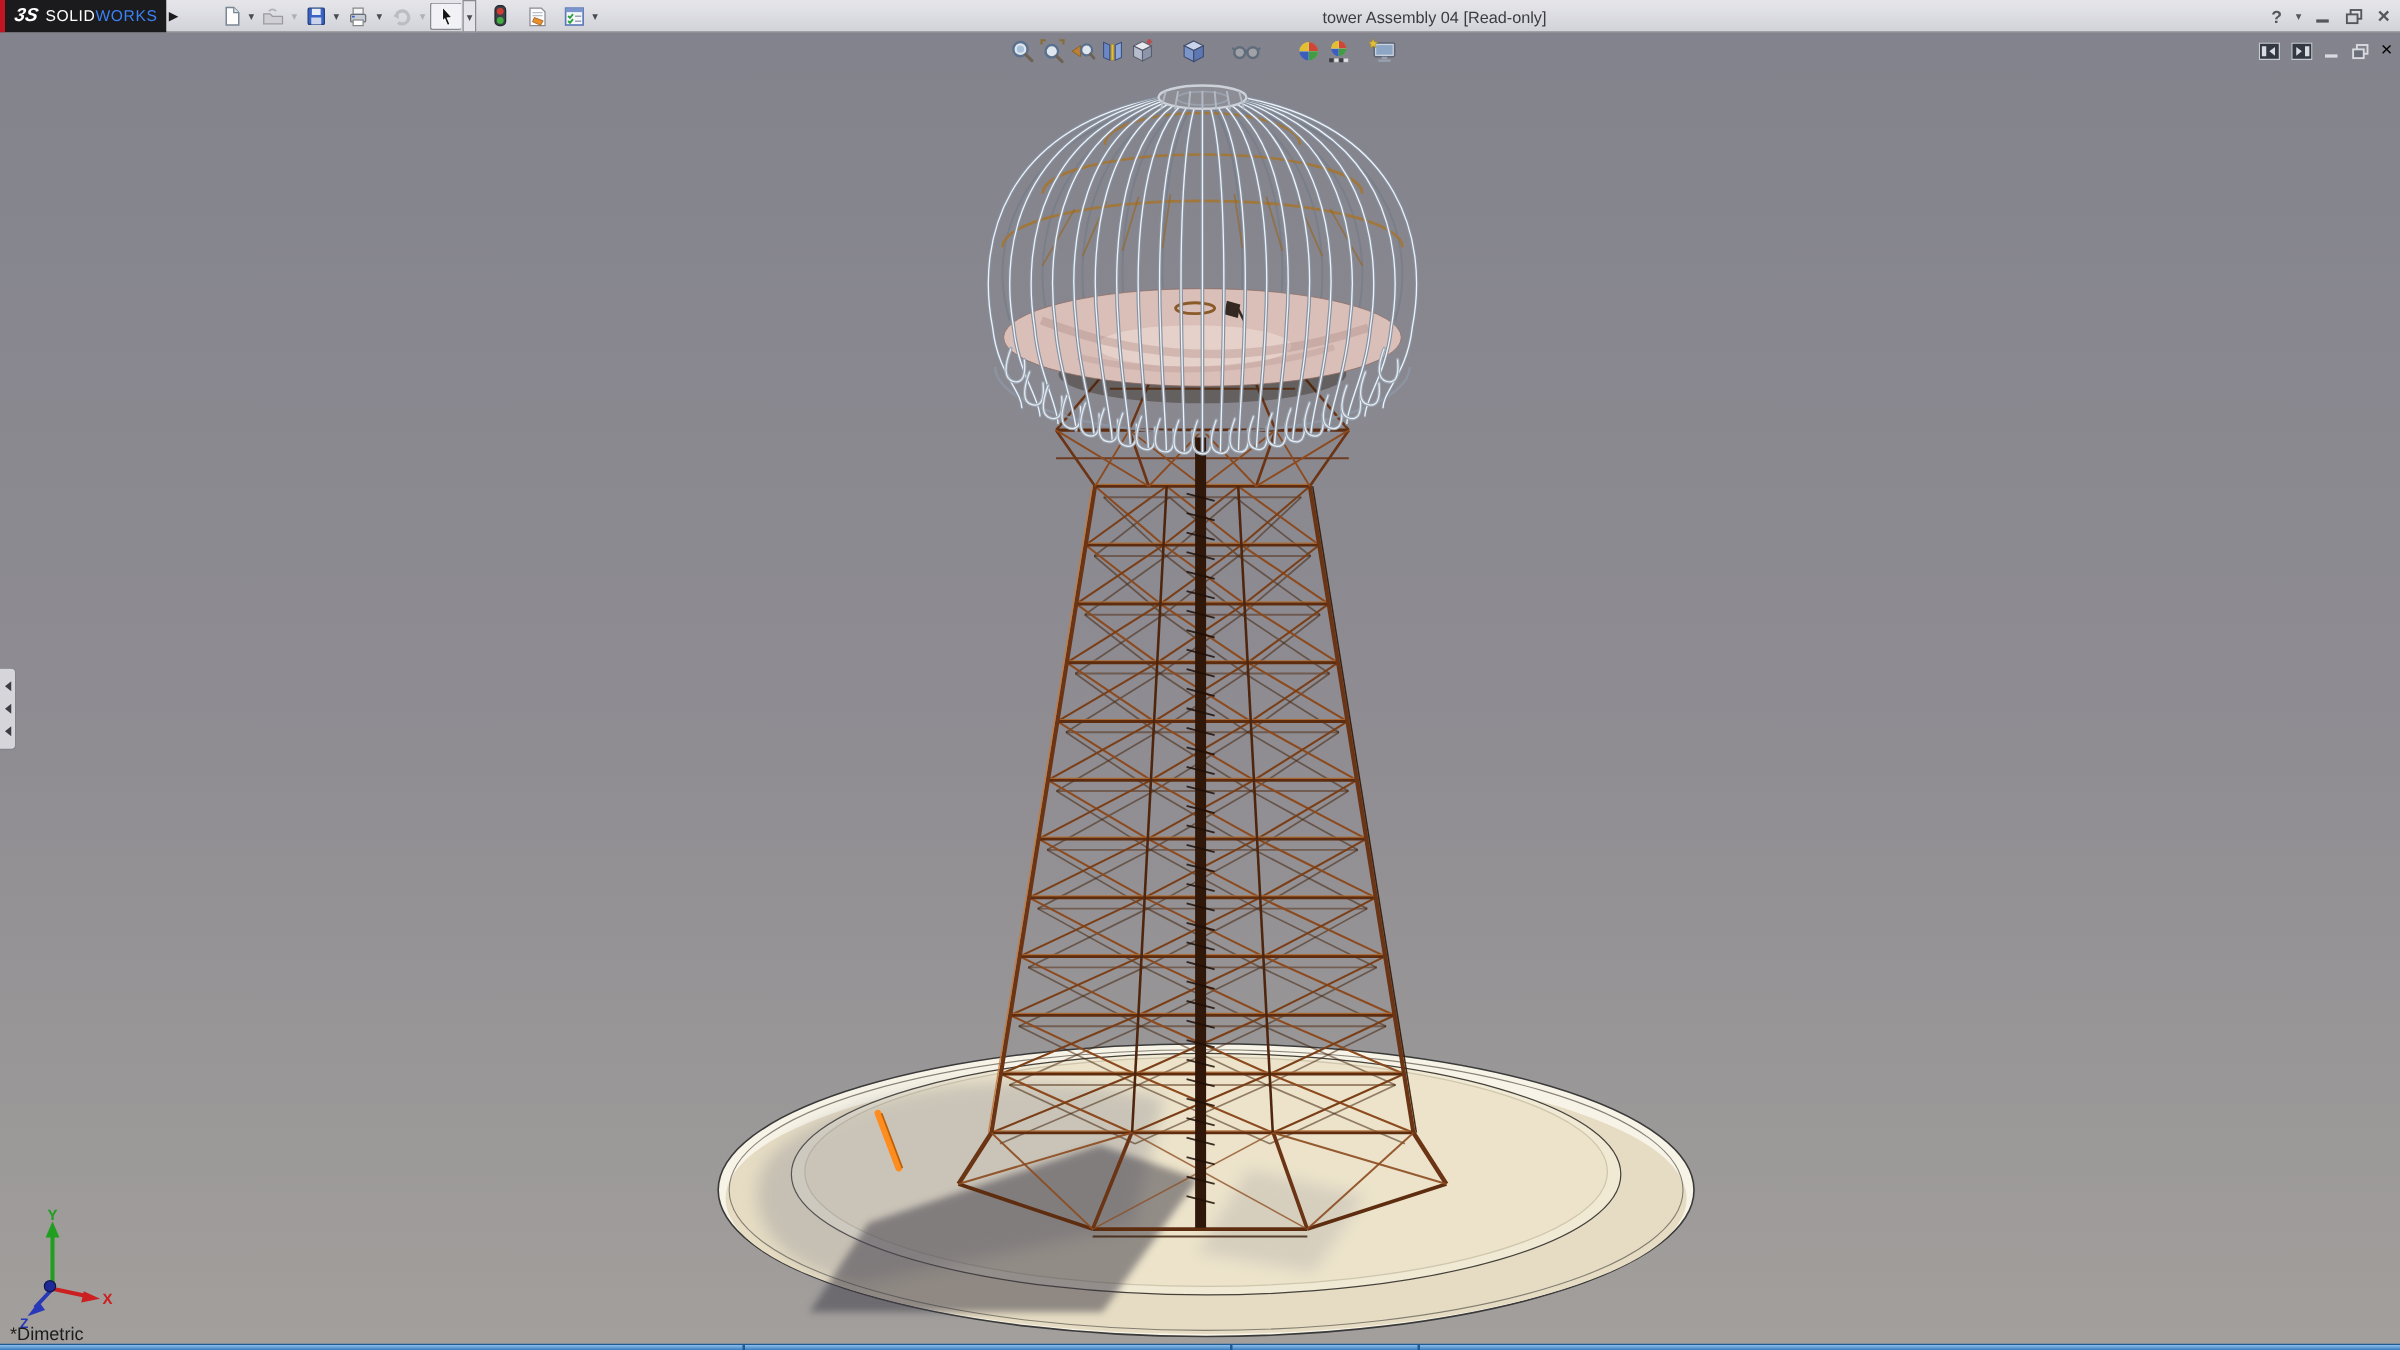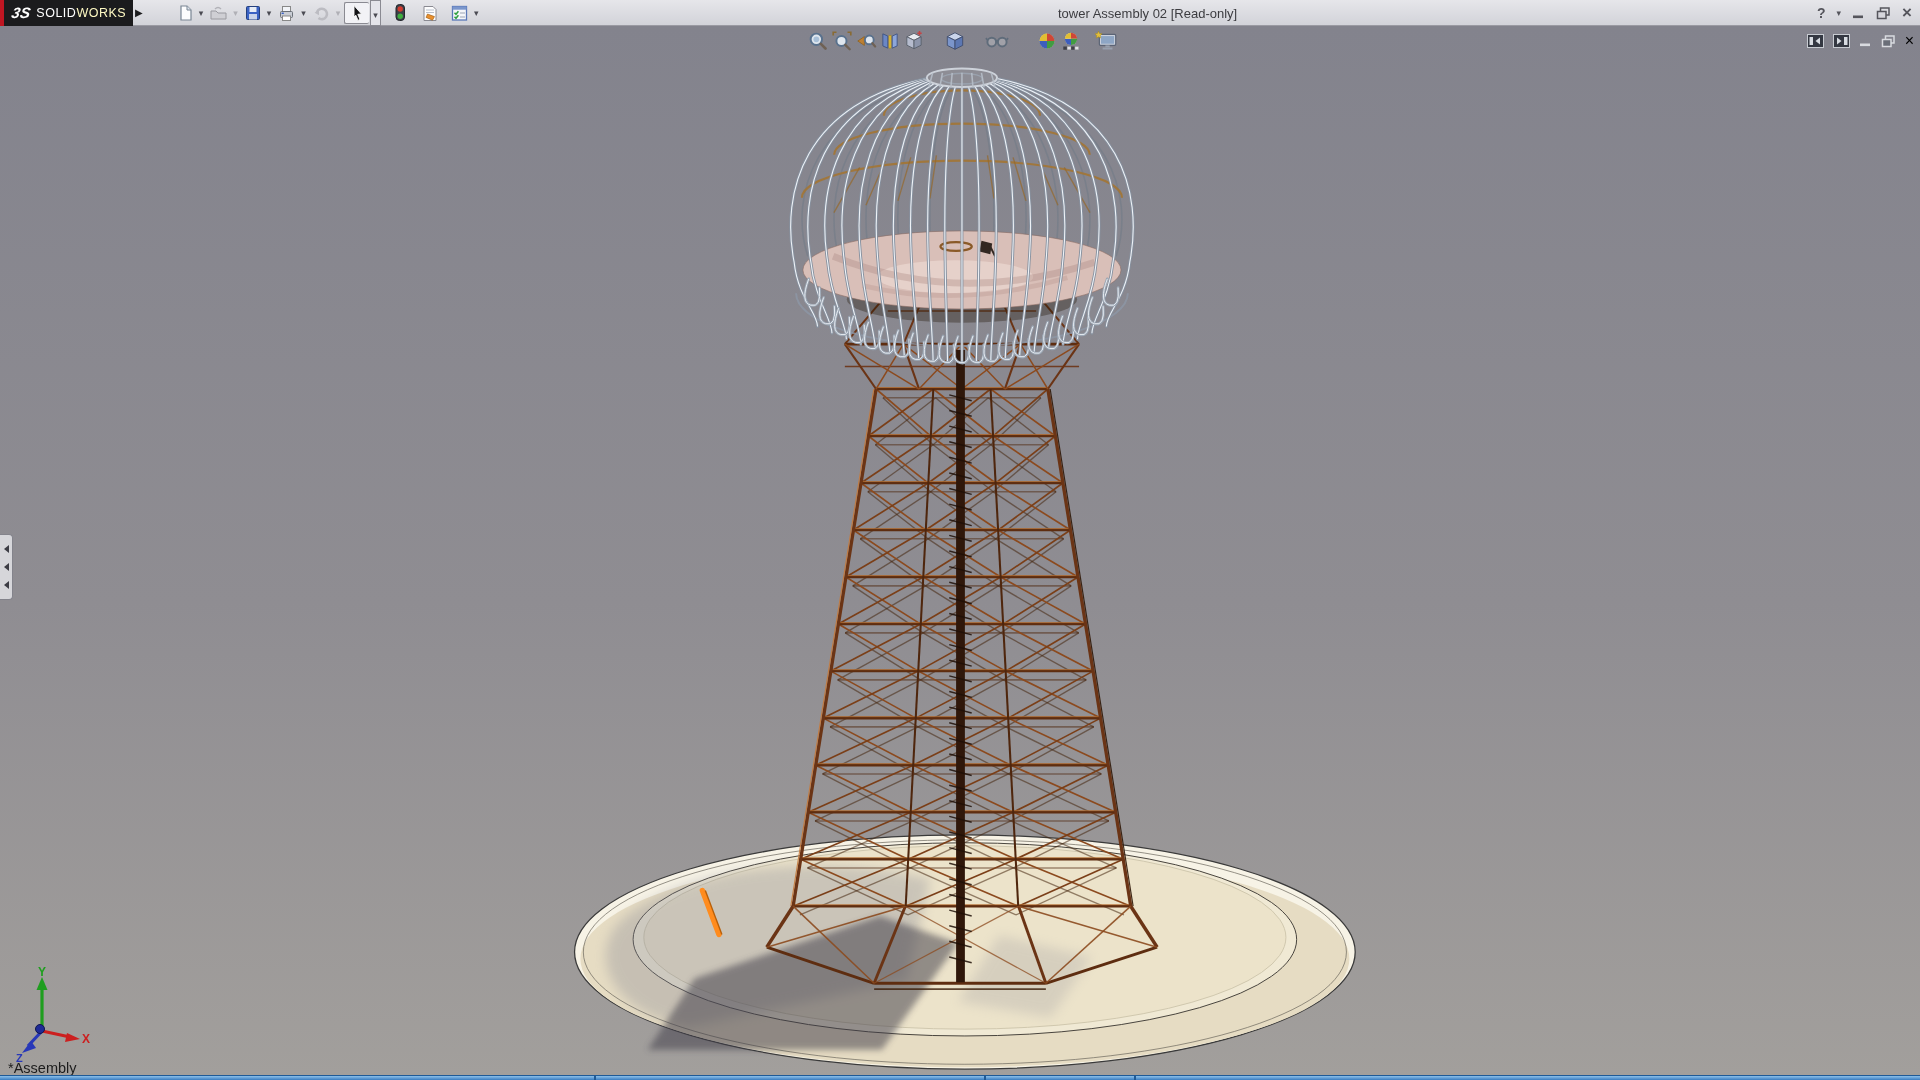--- a/index.html
+++ b/index.html
@@ -8,21 +8,21 @@
        font-family:"Liberation Sans",sans-serif;background:#a29f9c;}
 
   
   .titlebar{position:absolute;top:0;left:0;width:1920px;height:26px;
     background:linear-gradient(#e6e6ea,#d2d3d9);border-bottom:1px solid #9a9aa2;
     display:flex;align-items:center;}
   .logo{width:133px;height:26px;background:#1b1b1d;border-left:4px solid #c01622;
     display:flex;align-items:center;padding-left:8px;color:#fff;}
   .logo .mark{font-style:italic;font-weight:bold;font-size:15px;margin-right:6px;transform:skewX(-12deg);}
   .logo .bold{font-weight:normal;font-size:12.5px;letter-spacing:.5px;}
-  .logo .light{font-weight:normal;font-size:12.5px;letter-spacing:.5px;color:#fef9c3;}
+  .logo .light{font-weight:normal;font-size:12.5px;letter-spacing:.5px;color:#3b82f6;}
   .flyout{color:#1b1b1d;font-size:10px;margin-left:2px;cursor:pointer;}
   .tb-icons{display:flex;align-items:center;margin-left:30px;height:26px;}
   .tb-item{display:flex;align-items:center;margin:0 1px;padding:1px 2px;border-radius:2px;}
   .tb-item svg{display:block;}
   .caret{font-size:9px;color:#4a4a52;margin:0 3px 0 2px;}
   .caret.dis{color:#b0b0b6;}
   .sel-box{background:#f2f2f6;border:1px solid #8a8a92;border-right:none;padding:1px 4px;}
   .sel-caret-box{background:#e4e4ea;border:1px solid #8a8a92;padding:3px 2px;}
   .doc-title{position:absolute;left:1058px;top:6px;font-size:13px;color:#3c3c40;}
   .title-controls{position:absolute;right:8px;top:0;height:26px;display:flex;align-items:center;gap:11px;}
@@ -142,21 +142,21 @@
         <svg width="19" height="18" viewBox="0 0 19 18">
           <rect x="2.5" y="2.5" width="14" height="13.5" fill="#f4f6fa" stroke="#5a78b8" stroke-width="1.3"></rect>
           <rect x="2.5" y="2.5" width="14" height="3.2" fill="#7a96cc"></rect>
           <path d="M10 9 h5 M10 13 h5" stroke="#9aa4b4" stroke-width="1.2"></path>
           <path d="M4.5 8.8 l1.5 1.5 2.4 -3 M4.5 12.8 l1.5 1.5 2.4 -3" stroke="#2fa03f" stroke-width="1.5" fill="none"></path>
         </svg>
       </span>
         <span class="caret">▾</span>
     </div>
 
-    <div class="doc-title">tower Assembly 02 [Read-only]</div>
+    <div class="doc-title">tower Assembly 04 [Read-only]</div>
 
     <div class="title-controls">
       <span class="tc help-glyph">?</span>
       <span class="tc" style="font-size:9px">▾</span>
       <span class="tc">
         <svg width="13" height="12">
             <rect x="1" y="8.5" width="10" height="2.6" fill="#55555c"></rect>
           </svg>
       </span>
       <span class="tc">
@@ -697,21 +697,21 @@
       <text x="24" y="9" font-size="12" font-weight="bold" fill="#1f9e1f">Y</text>
       <line x1="28" y1="64" x2="56" y2="70" stroke="#cc1f1f" stroke-width="3.2"></line>
       <path d="M66 72 L53 66 L51 75 z" fill="#cc1f1f"></path>
       <text x="68" y="76" font-size="12" font-weight="bold" fill="#cc1f1f">X</text>
       <line x1="28" y1="64" x2="14" y2="79" stroke="#2838b8" stroke-width="3.2"></line>
       <path d="M8 86 L17 74 L22 81 z" fill="#2838b8"></path>
       <text x="2" y="95" font-size="11" font-weight="bold" fill="#2838b8">Z</text>
       <circle cx="26" cy="62" r="4.5" fill="#1e2a96" stroke="#0e1650"></circle>
     </svg>
 
-    <div class="orient-label">*Assembly</div>
+    <div class="orient-label">*Dimetric</div>
   </div>
 
   <div class="bottom-strip">
     <div class="sep" style="left:594px"></div>
     <div class="sep" style="left:984px"></div>
     <div class="sep" style="left:1134px"></div>
   </div>
 </div>
 
 </body></html>

